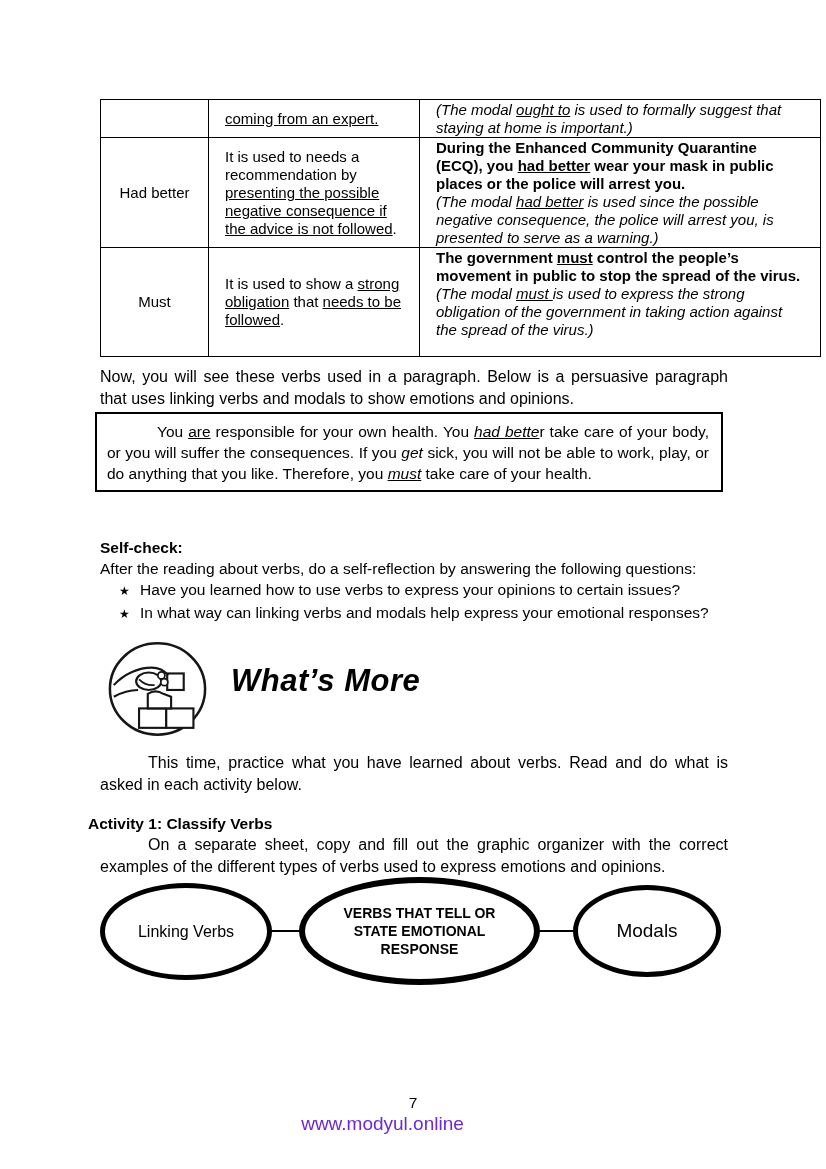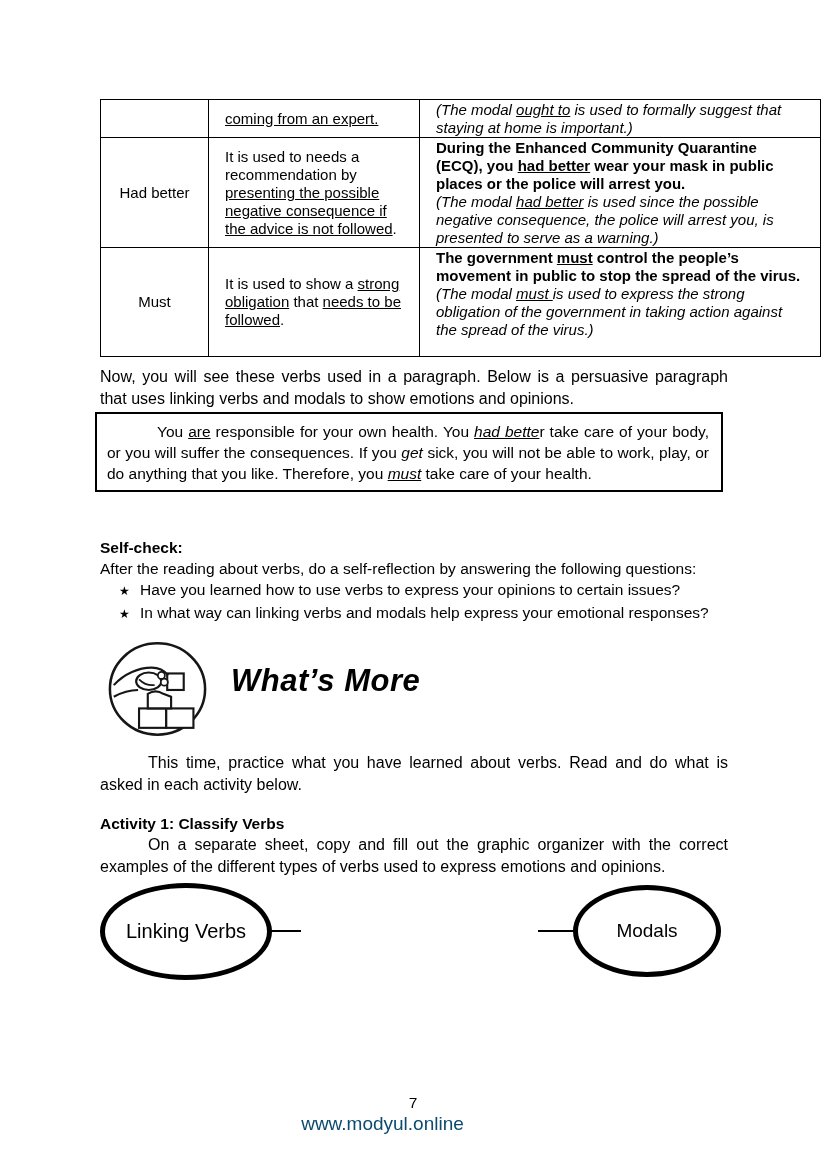--- a/index.html
+++ b/index.html
@@ -63,50 +63,50 @@
   .wm-icon{position:absolute;left:107px;top:640px;width:101px;height:98px;}
   .wm-title{
     position:absolute;left:231px;top:663px;
     font-size:31px;font-weight:bold;font-style:italic;
     letter-spacing:0.5px;
   }
 
   .this-time{top:752px;text-indent:48px;}
 
   .activity-heading{
-    position:absolute;left:100px;top:813px;
+    position:absolute;left:88px;top:813px;
     font-size:15.5px;font-weight:bold;line-height:21px;
   }
   .instructions{top:834px;text-indent:48px;}
 
   
   .organizer{position:absolute;left:0;top:0;width:826px;height:1169px;pointer-events:none;}
   .oval{
     position:absolute;box-sizing:border-box;
     border:5px solid #000;border-radius:50%;
     display:flex;align-items:center;justify-content:center;
     text-align:center;background:#fff;
   }
-  .oval-left  {left:100px;top:883px;width:172px;height:97px;font-size:20px;}
+  .oval-left  {left:100px;top:883px;width:172px;height:97px;font-size:16px;}
   .oval-center{left:299px;top:877px;width:241px;height:108px;border-width:6px;
                font-size:14px;font-weight:bold;line-height:18px;}
   .oval-center .inner{width:170px;}
   .oval-right {left:573px;top:885px;width:148px;height:92px;font-size:19px;}
   .connector{position:absolute;height:1.5px;background:#000;top:930px;}
   .connector.one{left:269px;width:32px;}
   .connector.two{left:538px;width:37px;}
 
   
   .page-number{
     position:absolute;left:0;top:1094px;width:826px;
     text-align:center;font-size:15.5px;
   }
   .watermark{
     position:absolute;left:0;top:1113px;width:765px;
-    text-align:center;font-size:19px;color:#0c4a6e;
+    text-align:center;font-size:19px;color:#6d28d9;
   }
 </style>
 </head>
 <body>
 
 <div class="page">
 
   <table class="modals-table">
     <tbody>
       <tr class="r1">
@@ -164,20 +164,23 @@
   <div class="para this-time">This time, practice what you have learned about verbs. Read and do what is asked in each activity below.</div>
 
   <div class="activity-heading">Activity 1: Classify Verbs</div>
   <div class="para instructions">On a separate sheet, copy and fill out the graphic organizer with the correct examples of the different types of verbs used to express emotions and opinions.</div>
 
   <div class="organizer">
     <div class="oval oval-left">
       <span>Linking Verbs</span>
     </div>
     <div class="connector one"></div>
+    <div class="oval oval-center">
+      <span class="inner">VERBS THAT TELL OR STATE EMOTIONAL RESPONSE</span>
+    </div>
     <div class="connector two"></div>
     <div class="oval oval-right">
       <span>Modals</span>
     </div>
   </div>
 
   <div class="page-number">7</div>
   <div class="watermark">www.modyul.online</div>
 
 </div>

